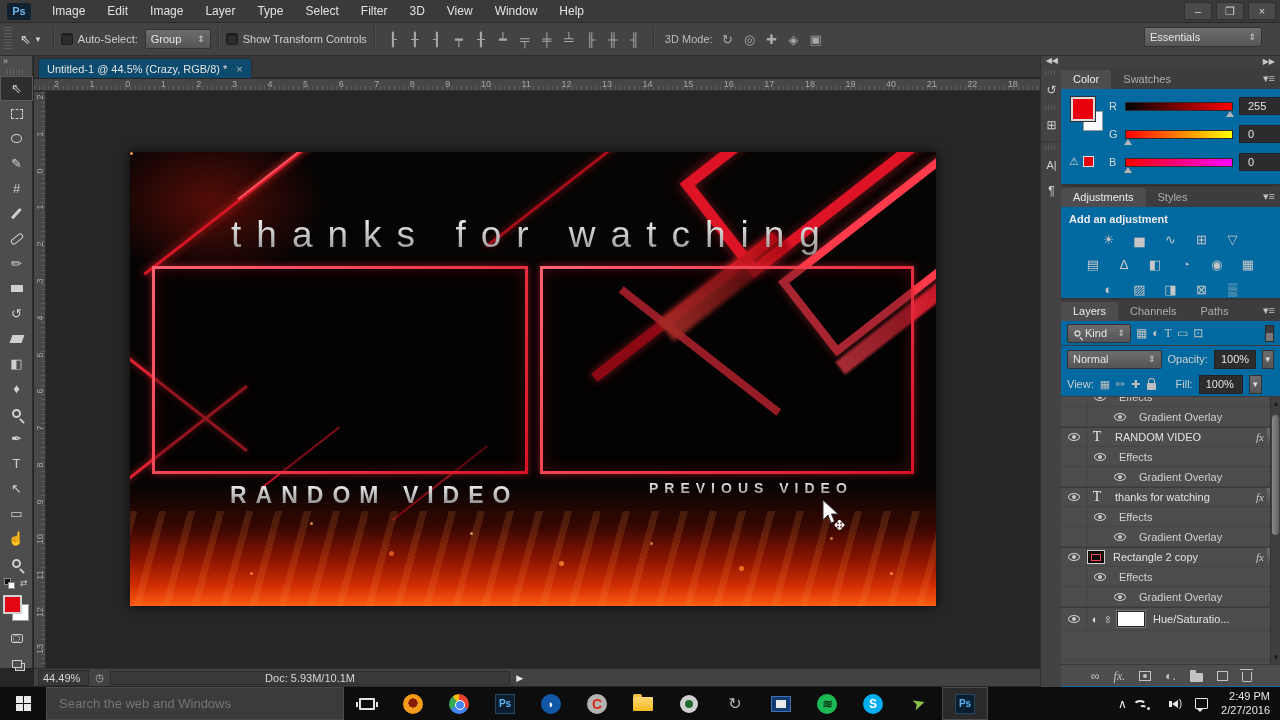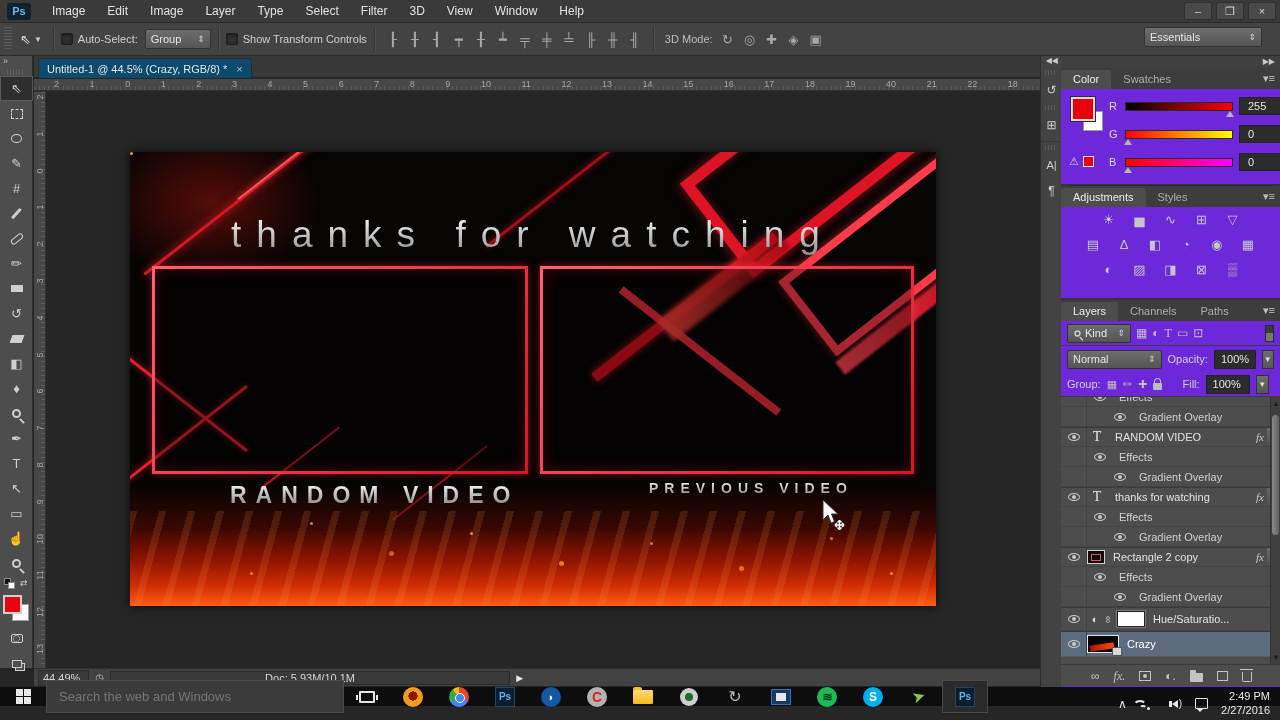--- a/index.html
+++ b/index.html
@@ -123,21 +123,21 @@
   
   .rightdock{position:absolute;left:1040px;top:56px;width:21px;height:632px;background:#434343;border-left:1px solid #2e2e2e;}
   .rd-collapse{height:12px;color:#c8c8c8;font-size:8px;text-align:right;padding-right:3px;}
   .rd-ico{width:21px;height:26px;display:flex;align-items:center;justify-content:center;color:#cfcfcf;font-size:12px;}
   .rd-grip{height:5px;margin:2px 4px;background:repeating-linear-gradient(to right,#5a5a5a 0 1px,transparent 1px 3px);}
   .rd-sep{height:1px;background:#363636;margin:3px 0;}
 
   
   .panelcol{position:absolute;left:1061px;top:56px;width:219px;height:634px;background:#4d4d4d;font-size:11px;}
   .pc-top{height:12px;background:#404040;color:#c8c8c8;font-size:8px;text-align:right;padding:1px 5px 0 0;}
-  .panel{position:absolute;left:0;width:219px;background:#6d28d9;border-bottom:2px solid #353535;}
+  .panel{position:absolute;left:0;width:219px;background:#0369a1;border-bottom:2px solid #353535;}
   .ptabs{height:21px;background:#3d3d3d;display:flex;align-items:flex-end;position:relative;}
   .ptab{padding:3px 12px 4px;color:#adadad;}
   .ptab.active{background:#4d4d4d;color:#ececec;border-radius:3px 3px 0 0;}
   .pmenu{position:absolute;right:5px;top:4px;color:#c0c0c0;font-size:11px;}
 
   
   .color-body{position:relative;height:95px;}
   .cw-bg{position:absolute;left:22px;top:22px;width:20px;height:20px;background:#fff;border:1px solid #999;}
   .cw-fg{position:absolute;left:10px;top:8px;width:24px;height:24px;background:#e8000d;border:2px solid #dcdcdc;outline:1px solid #2e2e2e;}
   .ch-row{position:absolute;left:48px;display:flex;align-items:center;gap:6px;}
@@ -214,21 +214,21 @@
 
   
   .statusbar{position:absolute;left:34px;top:668px;width:1006px;height:18px;background:#424242;
     display:flex;align-items:center;font-size:11px;color:#d6d6d6;border-top:1px solid #2f2f2f;}
   .zoom-box{margin-left:4px;padding:1px 8px 1px 4px;background:#393939;border:1px solid #2c2c2c;}
   .st-ico{margin:0 6px;color:#b5b5b5;font-size:10px;}
   .doc-box{width:400px;height:14px;background:#3a3a3a;border:1px solid #2c2c2c;display:flex;align-items:center;justify-content:center;position:relative;}
   .doc-arr{position:absolute;right:-14px;top:1px;color:#e8e8e8;font-size:9px;}
 
   
-  .taskbar{position:absolute;left:0;top:687px;width:1280px;height:19px;background:#0d0d0d;display:flex;align-items:center;}
+  .taskbar{position:absolute;left:0;top:687px;width:1280px;height:33px;background:#0d0d0d;display:flex;align-items:center;}
   .start{width:46px;height:33px;display:flex;align-items:center;justify-content:center;}
   .winlogo{display:grid;grid-template-columns:7px 7px;grid-template-rows:7px 7px;gap:1px;}
   .winlogo i{background:#e8e8e8;}
   .searchbox{width:298px;height:33px;background:#3b3b3b;border:1px solid #4a4a4a;display:flex;align-items:center;}
   .searchbox input{background:transparent;border:none;outline:none;color:#bdbdbd;font-size:13px;padding-left:12px;width:100%;
     font-family:"Liberation Sans",sans-serif;}
   .tb-icons{display:flex;align-items:center;height:33px;}
   .tb-btn{width:46px;height:33px;display:flex;align-items:center;justify-content:center;}
   .tb-btn.active{background:#2a2a2a;border:1px solid #4b4b4b;}
   .taskview{width:16px;height:12px;border:2px solid #e4e4e4;border-radius:1px;position:relative;}
@@ -572,20 +572,21 @@
         <div class="spectrum"></div>
       </div>
     </div>
 
     <div class="panel" style="top:130px;height:114px">
       <div class="ptabs">
         <span class="ptab active">Adjustments</span>
         <span class="ptab">Styles</span>
         <span class="pmenu">▾≡</span>
       </div>
+      <div class="adj-head">Add an adjustment</div>
       <div class="adj-row">
           <span class="adj-ico">☀</span>
           <span class="adj-ico">▅</span>
           <span class="adj-ico">∿</span>
           <span class="adj-ico">⊞</span>
           <span class="adj-ico">▽</span>
         </div>
       <div class="adj-row">
           <span class="adj-ico">▤</span>
           <span class="adj-ico">Δ</span>
@@ -628,21 +629,21 @@
       <div class="lay-blend">
         <div class="dd blend-dd">
           <span>Normal</span>
             <span class="dd-arr">⇕</span>
         </div>
         <span class="lab">Opacity:</span>
         <span class="val-box">100%</span>
         <span class="dd-btn">▼</span>
       </div>
       <div class="lay-lock">
-        <span class="lab">Group:</span>
+        <span class="lab">View:</span>
         <span class="lock-ico">▦</span>
         <span class="lock-ico">✏</span>
         <span class="lock-ico">✚</span>
         <span class="icn-lock"></span>
         <span class="lab" style="margin-left:14px">Fill:</span>
         <span class="val-box">100%</span>
         <span class="dd-btn">▼</span>
       </div>
 
       <div class="lay-list">
@@ -744,29 +745,20 @@
           <div class="lrow top-sep" style="height:24px">
             <span class="cell-eye">
                 <i class="icn-eye"></i>
               </span>
             <span class="adj-thumb">◐</span>
             <span class="clip-ico">∞</span>
             <span class="mask-thumb"></span>
             <span class="lname" style="margin-left:4px">Hue/Saturatio...</span>
           </div>
 
-          <div class="lrow sel top-sep" style="height:26px">
-            <span class="cell-eye">
-                <i class="icn-eye"></i>
-              </span>
-            <span class="img-thumb">
-                <span class="so-badge"></span>
-              </span>
-            <span class="lname">Crazy</span>
-          </div>
           <div class="lrow" style="height:30px"></div>
         </div>
         <div class="lscroll">
           <span class="arr" style="top:2px">▲</span>
           <span class="thumb-v"></span>
           <span class="arr" style="bottom:2px">▼</span>
         </div>
       </div>
 
       <div class="lay-bottom">

